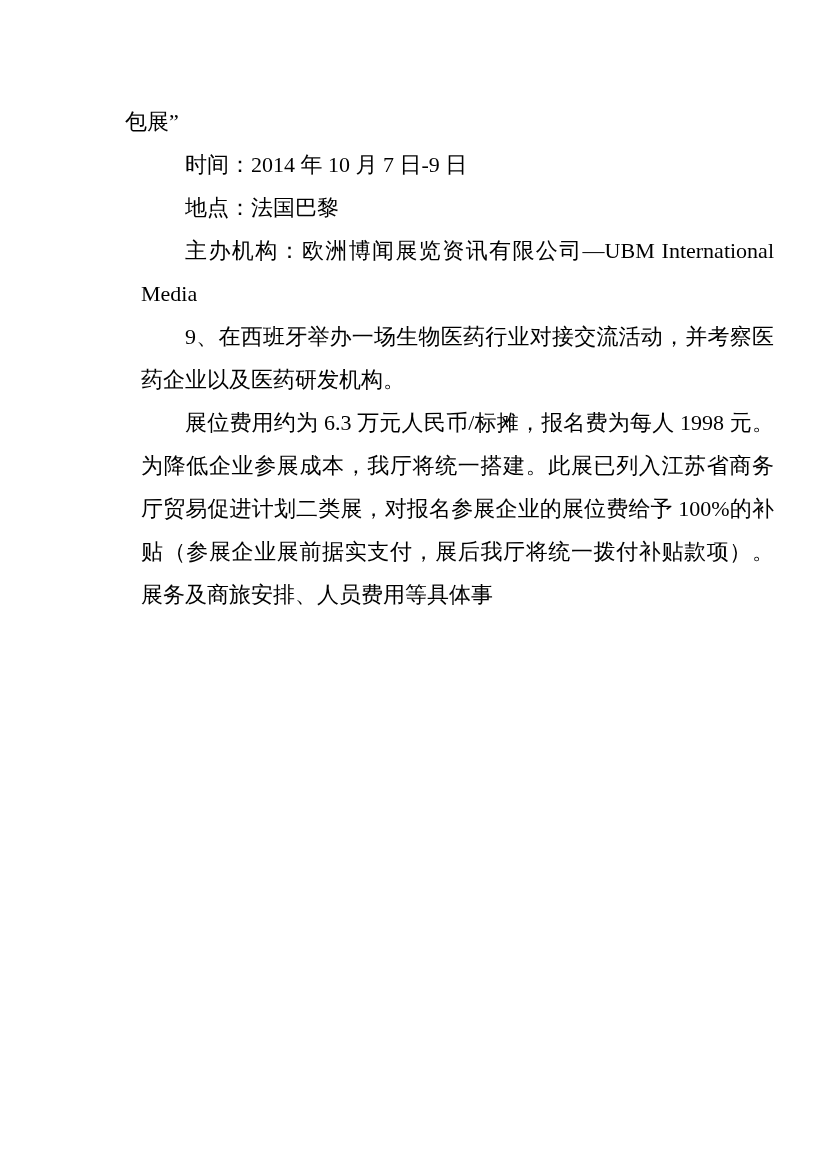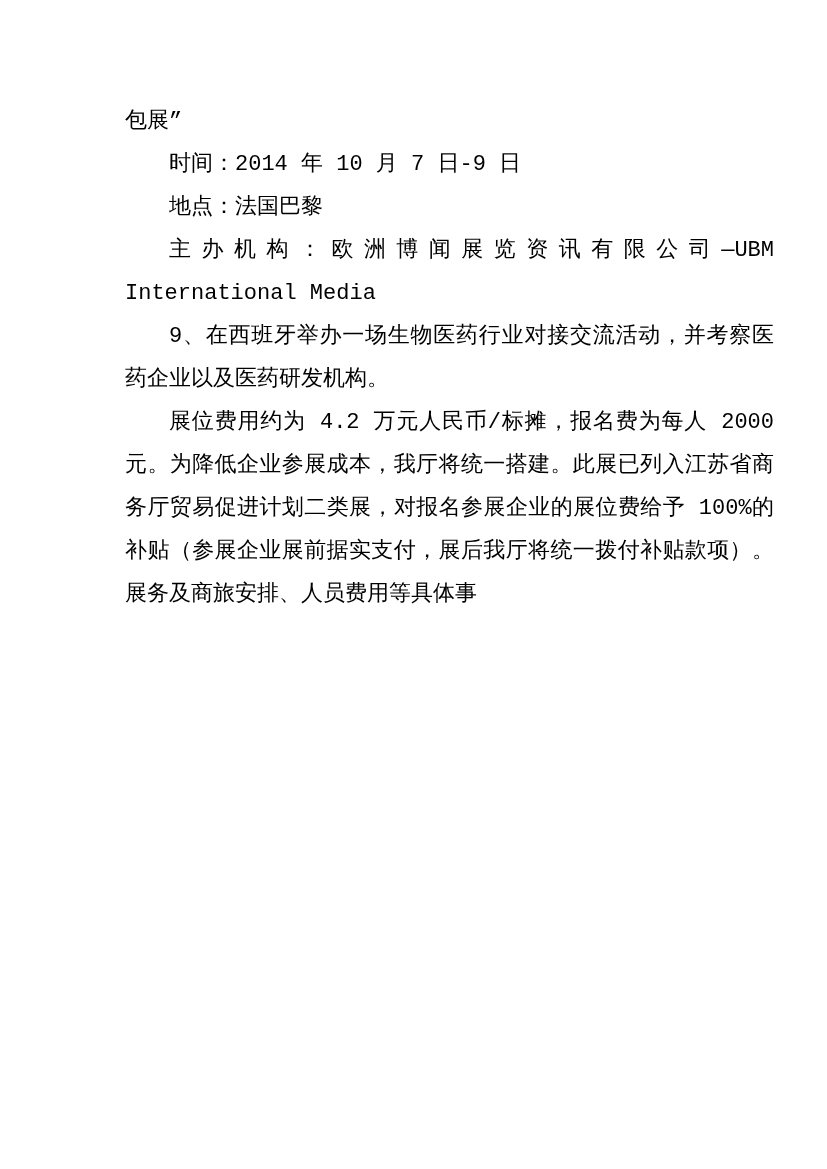--- a/index.html
+++ b/index.html
@@ -9,41 +9,42 @@
   }
   .page {
     position: relative;
     width: 827px;
     height: 1169px;
     margin: 0 auto;
     background: #ffffff;
     box-sizing: border-box;
     padding: 100px 53px 0 125px;
     overflow: hidden;
-    font-family: Liberation Mono, monospace;
+    font-family: Liberation Serif, serif;
     font-size: 22px;
     line-height: 43px;
     color: #000000;
   }
   .page p {
     margin: 0;
     text-align: justify;
     text-justify: inter-character;
     word-break: break-word;
   }
   .page p.indent {
     text-indent: 2em;
+    margin-left: 16px;
   }
   .page p.heading {
     text-indent: 2em;
   }
 </style>
 </head>
 <body>
 
 <div class="page">
   <p class="no-indent">包展”</p>
   <p class="indent">时间：2014 年 10 月 7 日-9 日</p>
   <p class="indent">地点：法国巴黎</p>
   <p class="indent">主办机构：欧洲博闻展览资讯有限公司—UBM International Media</p>
   <p class="indent">9、在西班牙举办一场生物医药行业对接交流活动，并考察医药企业以及医药研发机构。</p>
-  <p class="indent">展位费用约为 4.2 万元人民币/标摊，报名费为每人 2000 元。为降低企业参展成本，我厅将统一搭建。此展已列入江苏省商务厅贸易促进计划二类展，对报名参展企业的展位费给予 100%的补贴（参展企业展前据实支付，展后我厅将统一拨付补贴款项）。展务及商旅安排、人员费用等具体事</p>
+  <p class="indent">展位费用约为 6.3 万元人民币/标摊，报名费为每人 1998 元。为降低企业参展成本，我厅将统一搭建。此展已列入江苏省商务厅贸易促进计划二类展，对报名参展企业的展位费给予 100%的补贴（参展企业展前据实支付，展后我厅将统一拨付补贴款项）。展务及商旅安排、人员费用等具体事</p>
 </div>
 
 </body></html>

